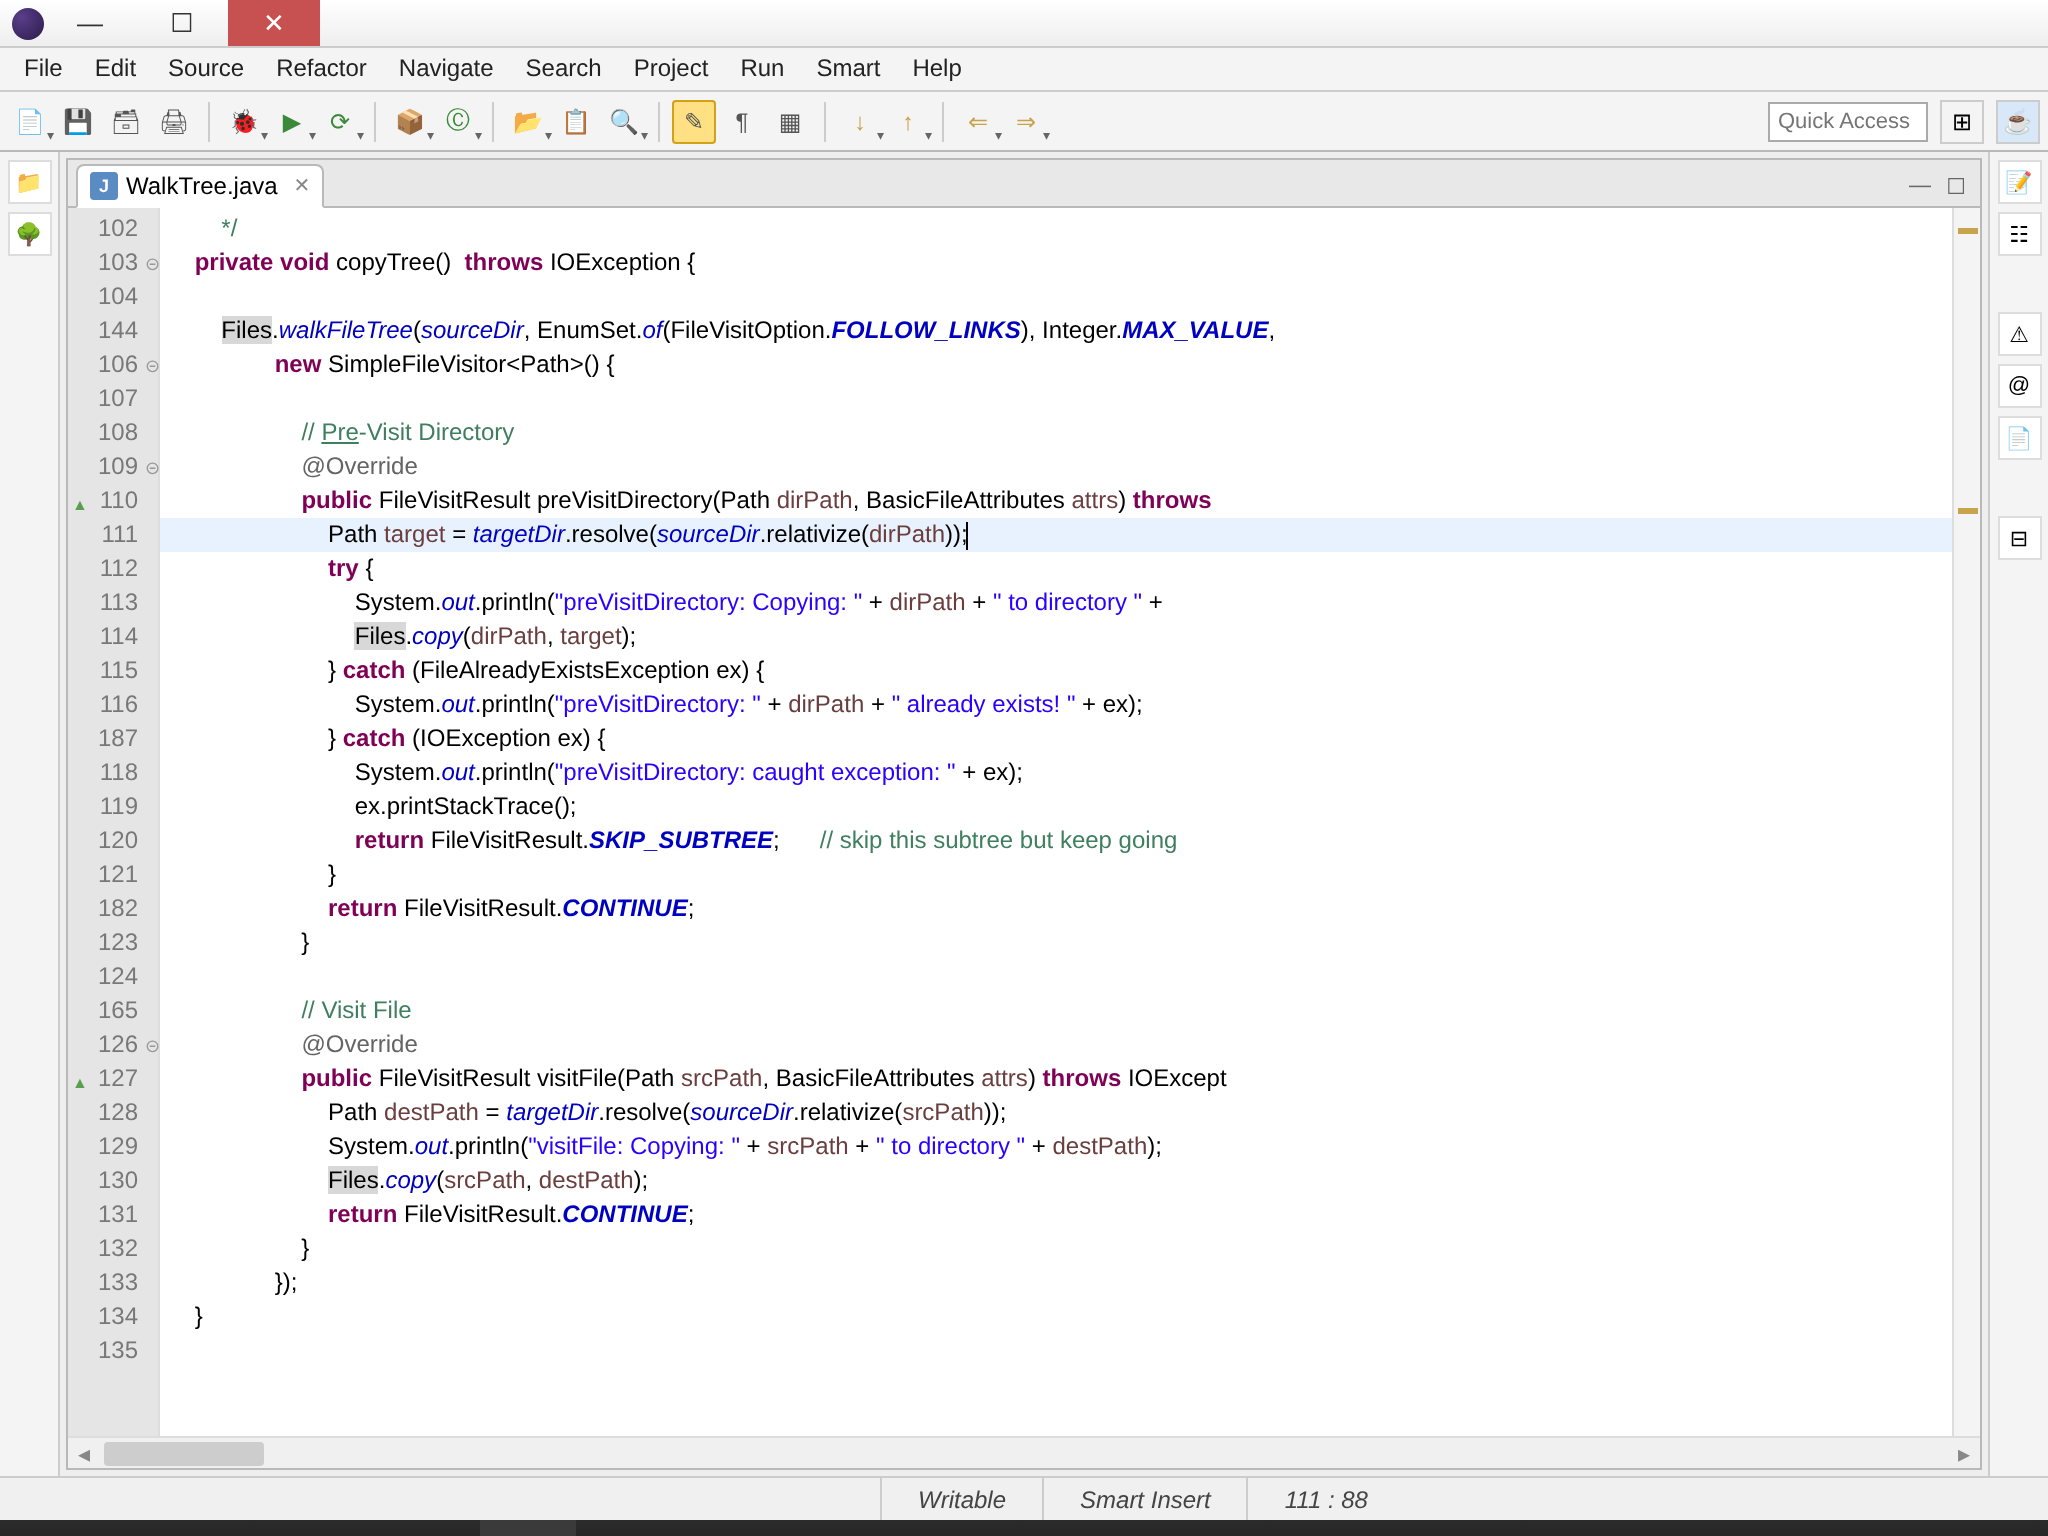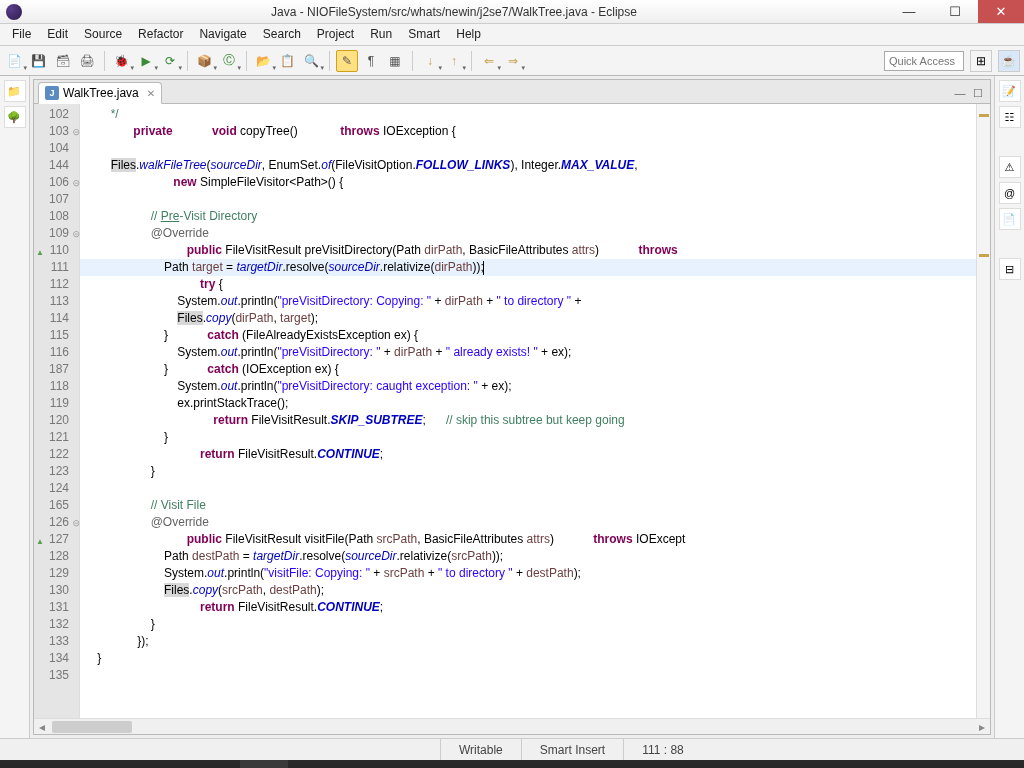--- a/index.html
+++ b/index.html
@@ -43,51 +43,50 @@
 .gutter { width: 46px; background:#e5e5e5; border-right:1px solid #ddd; font-family: Consolas, monospace; font-size:12px; color:#787878; text-align:right; padding-top:2px; }
 .gutter div { height:17px; line-height:17px; padding-right:10px; position:relative; }
 .gutter .fold::after { content:"⊝"; position:absolute; right:-1px; top:1px; font-size:9px; color:#999; }
 .gutter .warn::before { content:"▲"; position:absolute; left:2px; top:2px; font-size:8px; color:#5c9e4f; }
 .overview { width:14px; background:#f4f4f4; border-left:1px solid #ddd; position:relative;}
 .overview .mark{ position:absolute; width:10px; height:3px; left:2px; background:#c8a24d;}
 
 .code { flex:1; overflow:auto; font-family: Consolas, "Courier New", monospace; font-size:12px; line-height:17px; padding-top:2px; white-space:pre; color:#000; }
 .code .line { height:17px; padding-left:4px; }
 .code .line.hl { background:#e8f2fe; }
-.kw { color:#7f0055; font-weight:bold;margin-left:36px; }
+.kw { color:#7f0055; font-weight:bold; }
 .com { color:#3f7f5f; }
 .str { color:#2a00ff; }
 .fld { color:#0000c0; font-style:italic; }
 .cst { color:#0000c0; font-style:italic; font-weight:bold; }
 .ann { color:#646464; }
 .prm { color:#6a3e3e; }
 .hi { background:#d8d8d8; }
 .cursor-bar{ border-left:1px solid #000; display:inline-block; height:14px; vertical-align:middle; margin-left:-1px;}
 
 .hscroll { height:16px; background:#f0f0f0; border-top:1px solid #ddd; display:flex; align-items:center;}
 .hscroll .arrow{ width:16px; text-align:center; color:#888;}
 .hscroll .thumb{ height:12px; background:#cdcdcd; border-radius:2px; width:80px; margin-left:2px;}
 
 
-.statusbar { height: 22px; background:#f0f0f0; border-top:1px solid #ccc; display:flex; align-items:center; font-size:11px; color:#444;}
+.statusbar { height: 22px; background:#f0f0f0; border-top:1px solid #ccc; display:flex; align-items:center; font-size:11px; color:#444;font-style:italic;}
 .status-cell { padding:0 18px; border-left:1px solid #ccc; height:100%; display:flex; align-items:center;}
 
 
 .taskbar { height: 36px; background:linear-gradient(#2b2b2b,#1a1a1a); display:flex; align-items:center; }
 .task-item { width:48px; height:36px; display:flex; align-items:center; justify-content:center; }
 .task-item.active { background:#3a3a3a; border-bottom:2px solid #5aa0e6;}
 .start { color:#fff; font-size:16px;}
 
 </style>
 </head>
 <body>
 
 <div class="win-titlebar">
   <div class="eclipse-icon"></div>
-  <div class="title">Java - NIOFileSystem/src/whats/newin/j2se7/WalkTree.java - Eclipse</div>
   <div class="win-controls">
     <div class="win-btn">—</div>
     <div class="win-btn">☐</div>
     <div class="win-btn close">✕</div>
   </div>
 </div>
 
 <div class="menubar">
   <span>File</span>
   <span>Edit</span>
@@ -166,21 +165,21 @@
           <div>112</div>
           <div>113</div>
           <div>114</div>
           <div>115</div>
           <div>116</div>
           <div>187</div>
           <div>118</div>
           <div>119</div>
           <div>120</div>
           <div>121</div>
-          <div>122</div>
+          <div>182</div>
           <div>123</div>
           <div>124</div>
           <div>165</div>
           <div class="fold">126</div>
           <div class="warn">127</div>
           <div>128</div>
           <div>129</div>
           <div>130</div>
           <div>131</div>
           <div>132</div>

